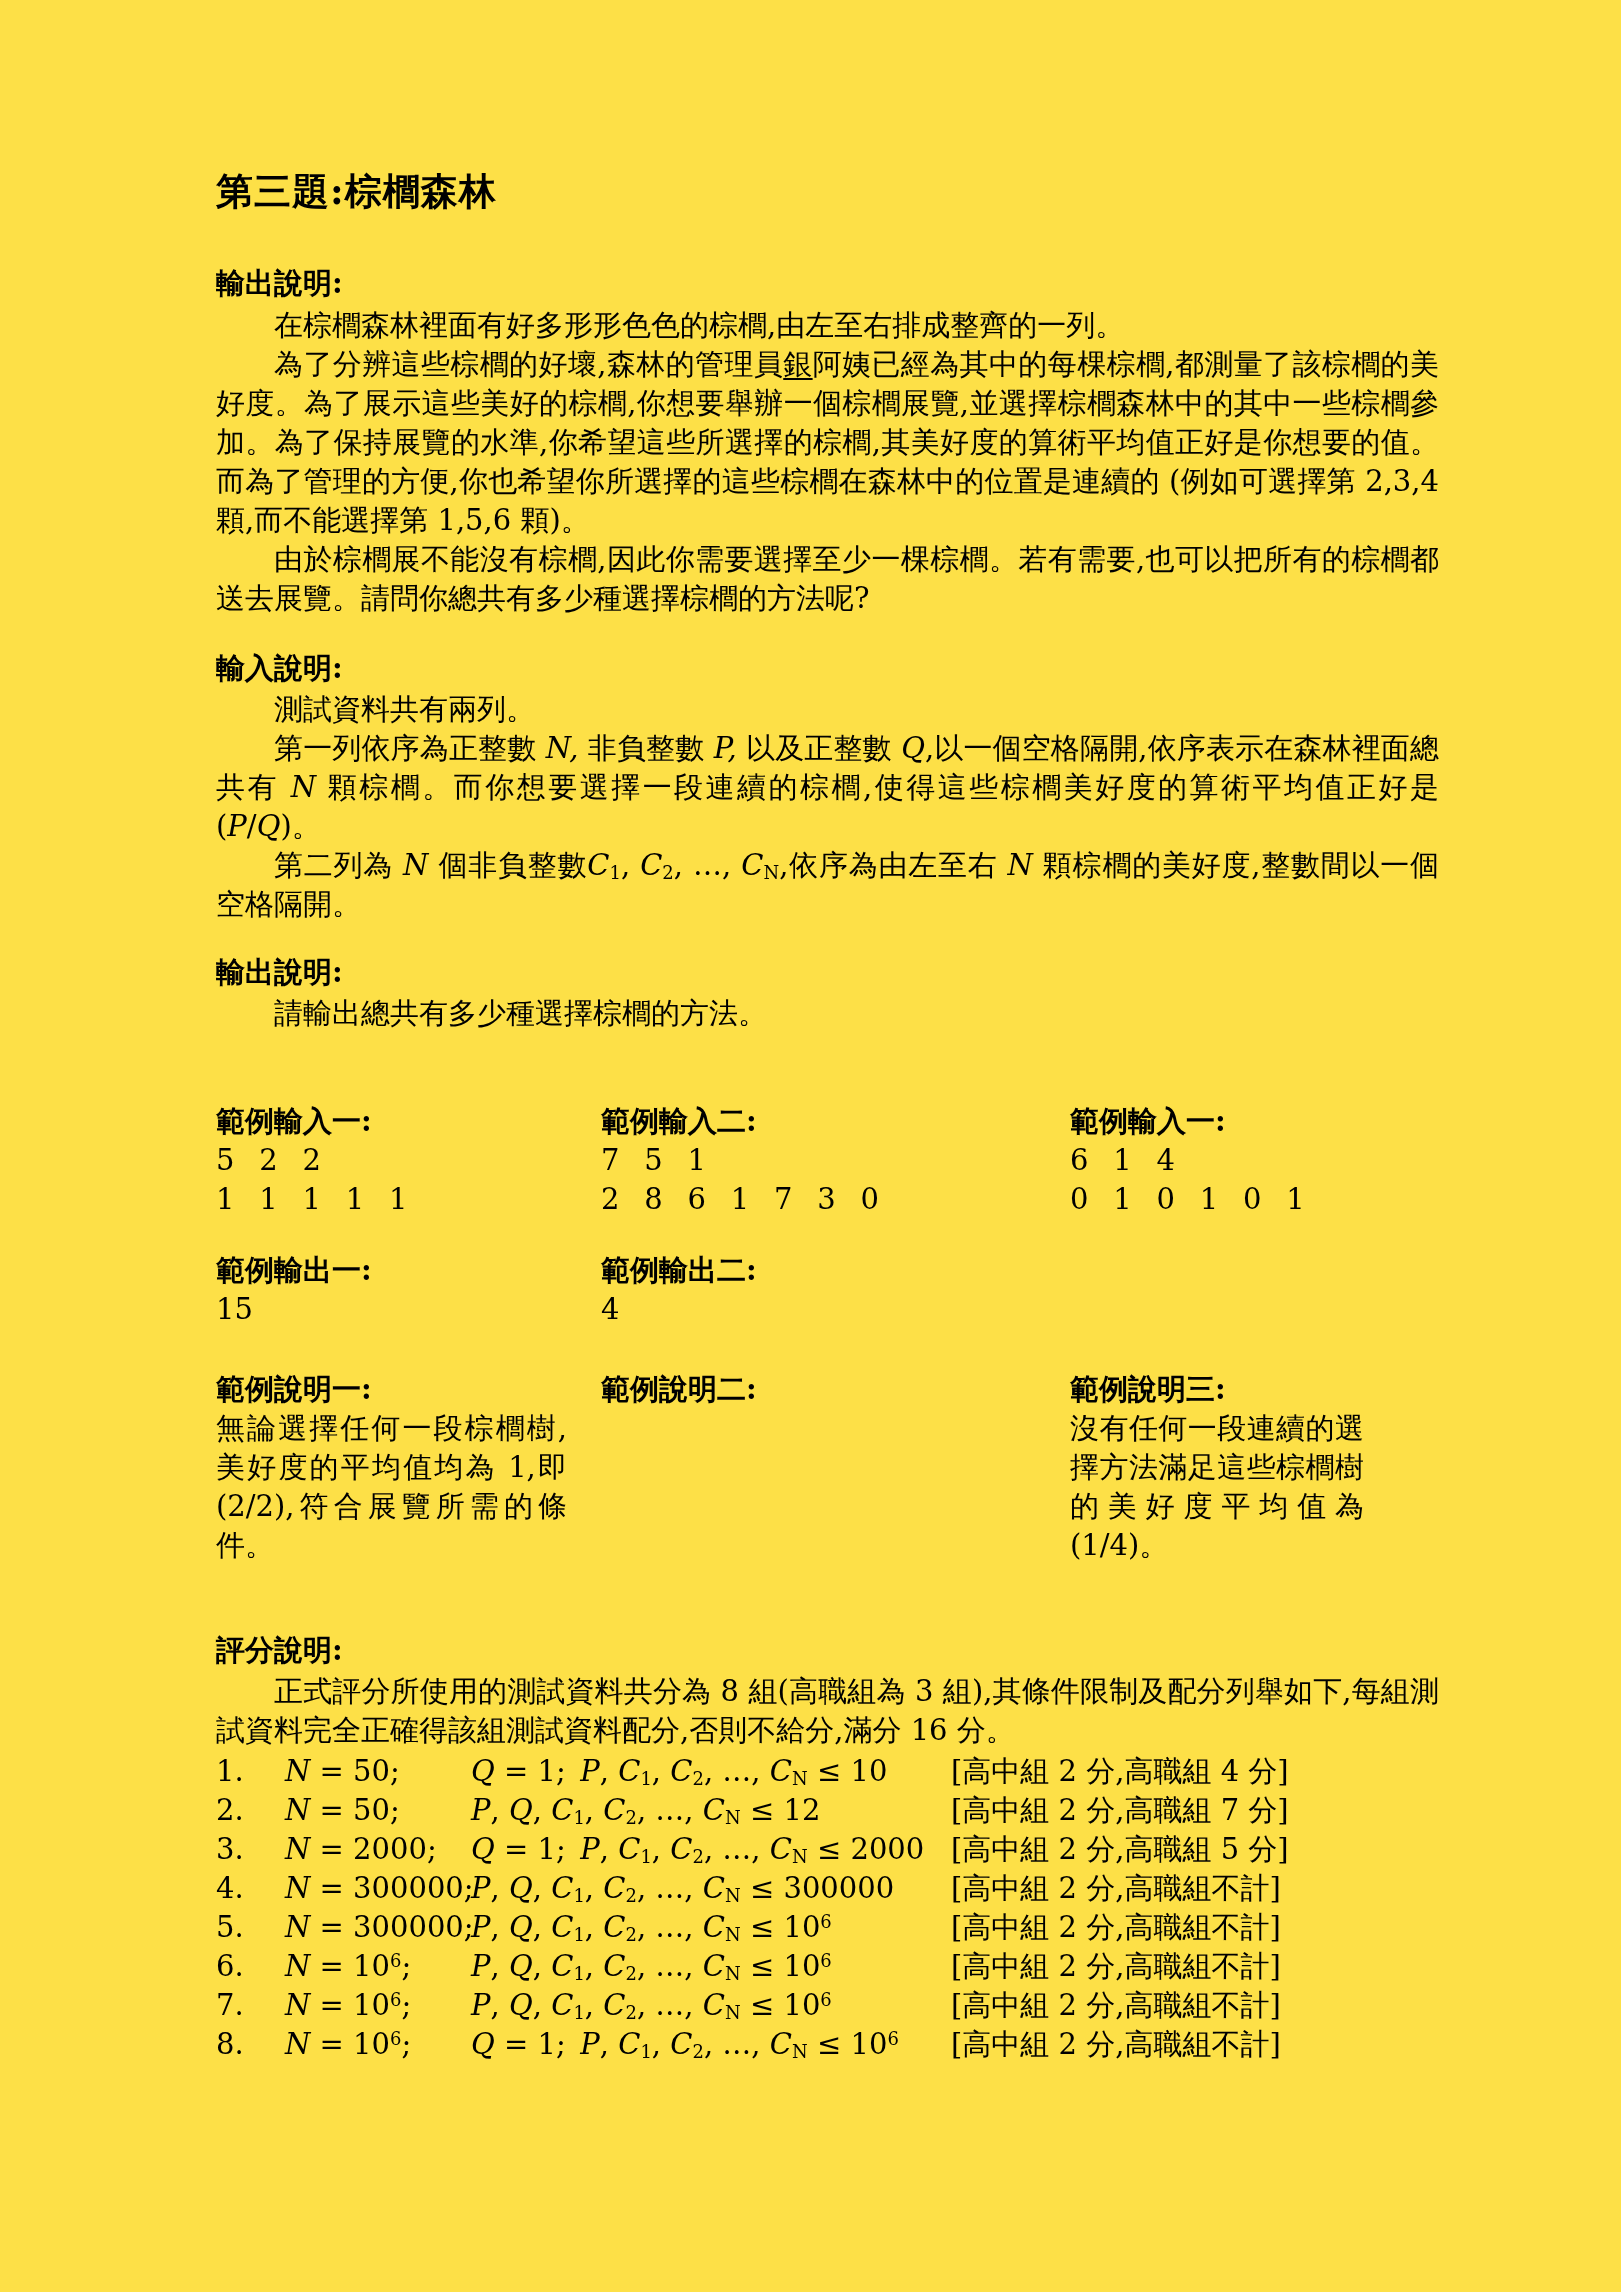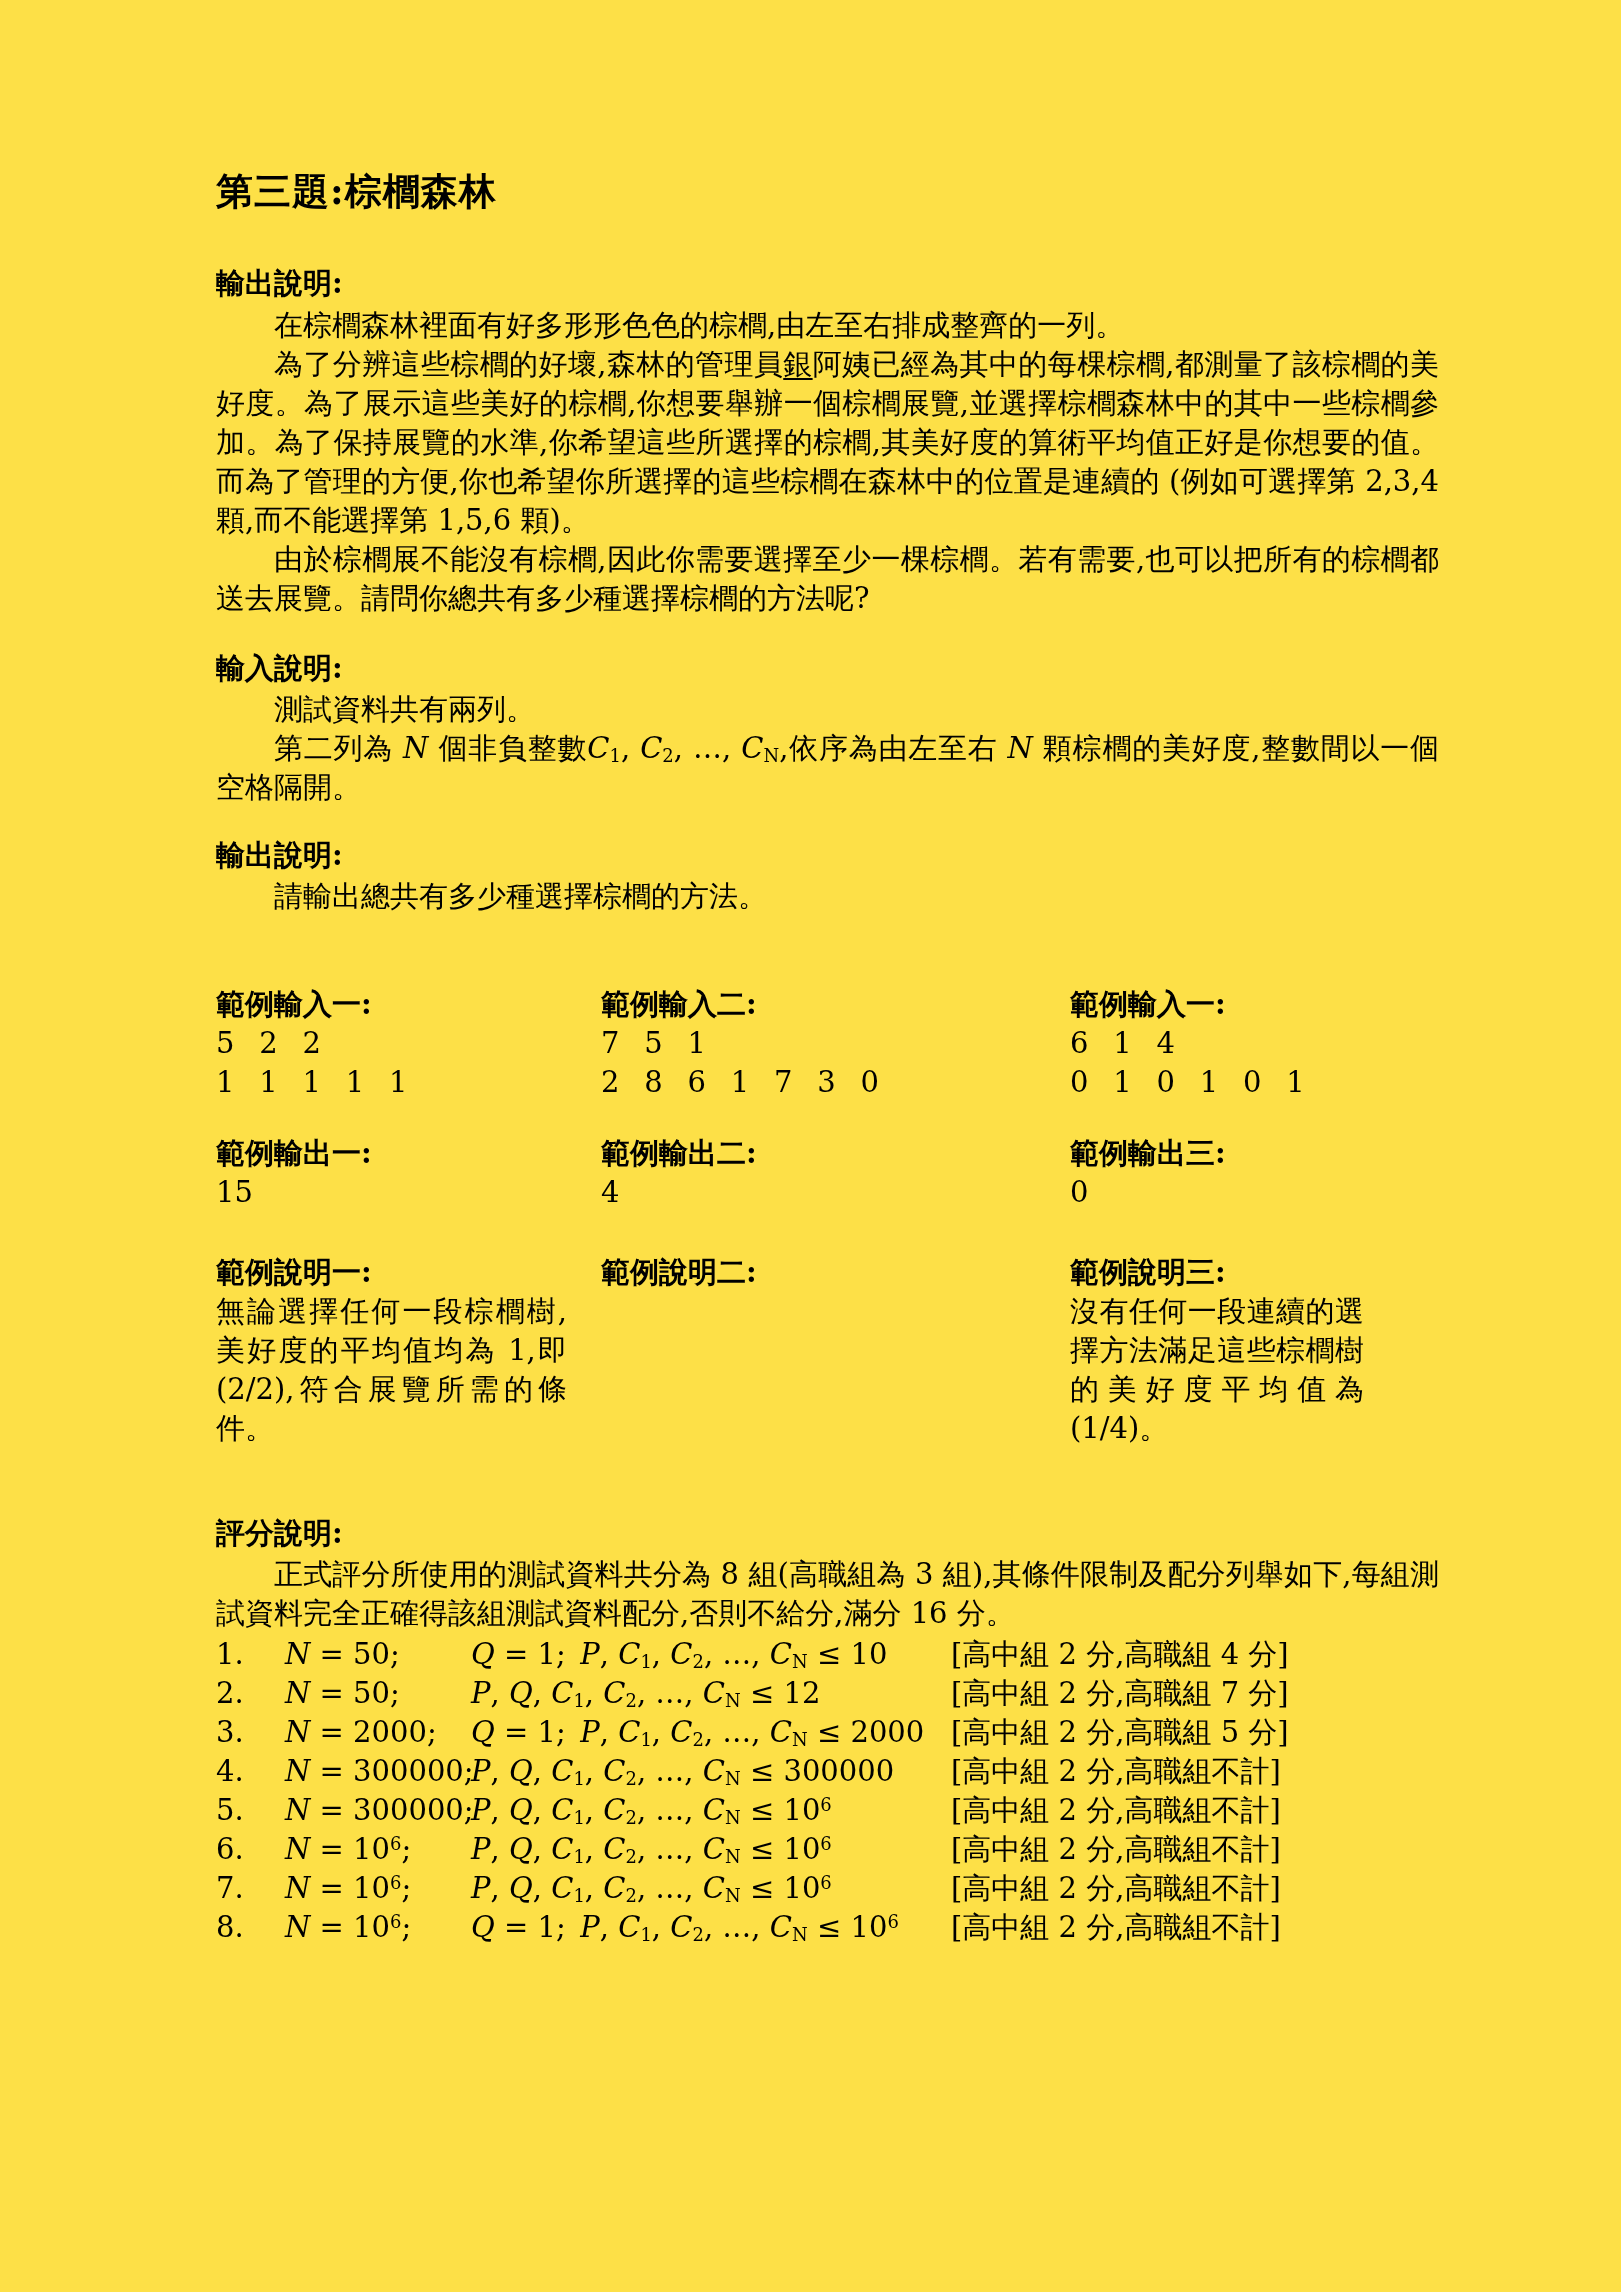--- a/index.html
+++ b/index.html
@@ -59,20 +59,21 @@
   <section class="sec-problem">
     <h2>輸出說明:</h2>
     <p class="body indent">在棕櫚森林裡面有好多形形色色的棕櫚,由左至右排成整齊的一列。</p>
     <p class="body indent">為了分辨這些棕櫚的好壞,森林的管理員<u>銀</u>阿姨已經為其中的每棵棕櫚,都測量了該棕櫚的美好度。為了展示這些美好的棕櫚,你想要舉辦一個棕櫚展覽,並選擇棕櫚森林中的其中一些棕櫚參加。為了保持展覽的水準,你希望這些所選擇的棕櫚,其美好度的算術平均值正好是你想要的值。而為了管理的方便,你也希望你所選擇的這些棕櫚在森林中的位置是連續的 (例如可選擇第 2,3,4 顆,而不能選擇第 1,5,6 顆)。</p>
     <p class="body indent">由於棕櫚展不能沒有棕櫚,因此你需要選擇至少一棵棕櫚。若有需要,也可以把所有的棕櫚都送去展覽。請問你總共有多少種選擇棕櫚的方法呢?</p>
   </section>
 
   <section class="sec-input">
     <h2>輸入說明:</h2>
     <p class="body indent">測試資料共有兩列。</p>
+    <p class="body indent">第一列依序為正整數 <i>N,</i> 非負整數 <i>P,</i> 以及正整數 <i>Q</i>,以一個空格隔開,依序表示在森林裡面總共有 <i>N</i> 顆棕櫚。而你想要選擇一段連續的棕櫚,使得這些棕櫚美好度的算術平均值正好是(<i>P</i>/<i>Q</i>)。</p>
     <p class="body indent">第二列為 <i>N</i> 個非負整數<i>C</i><sub>1</sub>, <i>C</i><sub>2</sub>, …, <i>C</i><sub>N</sub>,依序為由左至右 <i>N</i> 顆棕櫚的美好度,整數間以一個空格隔開。</p>
   </section>
 
   <section class="sec-output">
     <h2>輸出說明:</h2>
     <p class="body indent">請輸出總共有多少種選擇棕櫚的方法。</p>
   </section>
 
   <div class="ex-grid inputs">
     <div class="ex-cell">
@@ -93,24 +94,20 @@
   </div>
 
   <div class="ex-grid outputs">
     <div class="ex-cell">
       <h3>範例輸出一:</h3>
       <div class="value-line">15</div>
     </div>
     <div class="ex-cell">
       <h3>範例輸出二:</h3>
       <div class="value-line">4</div>
-    </div>
-    <div class="ex-cell">
-      <h3>範例輸出三:</h3>
-      <div class="value-line">0</div>
     </div>
   </div>
 
   <div class="ex-grid explanations">
     <div class="ex-cell">
       <h3>範例說明一:</h3>
       <p class="exp-text exp-w1">無論選擇任何一段棕櫚樹,美好度的平均值均為 1,即(2/2),符合展覽所需的條件。</p>
     </div>
     <div class="ex-cell">
       <h3>範例說明二:</h3>

